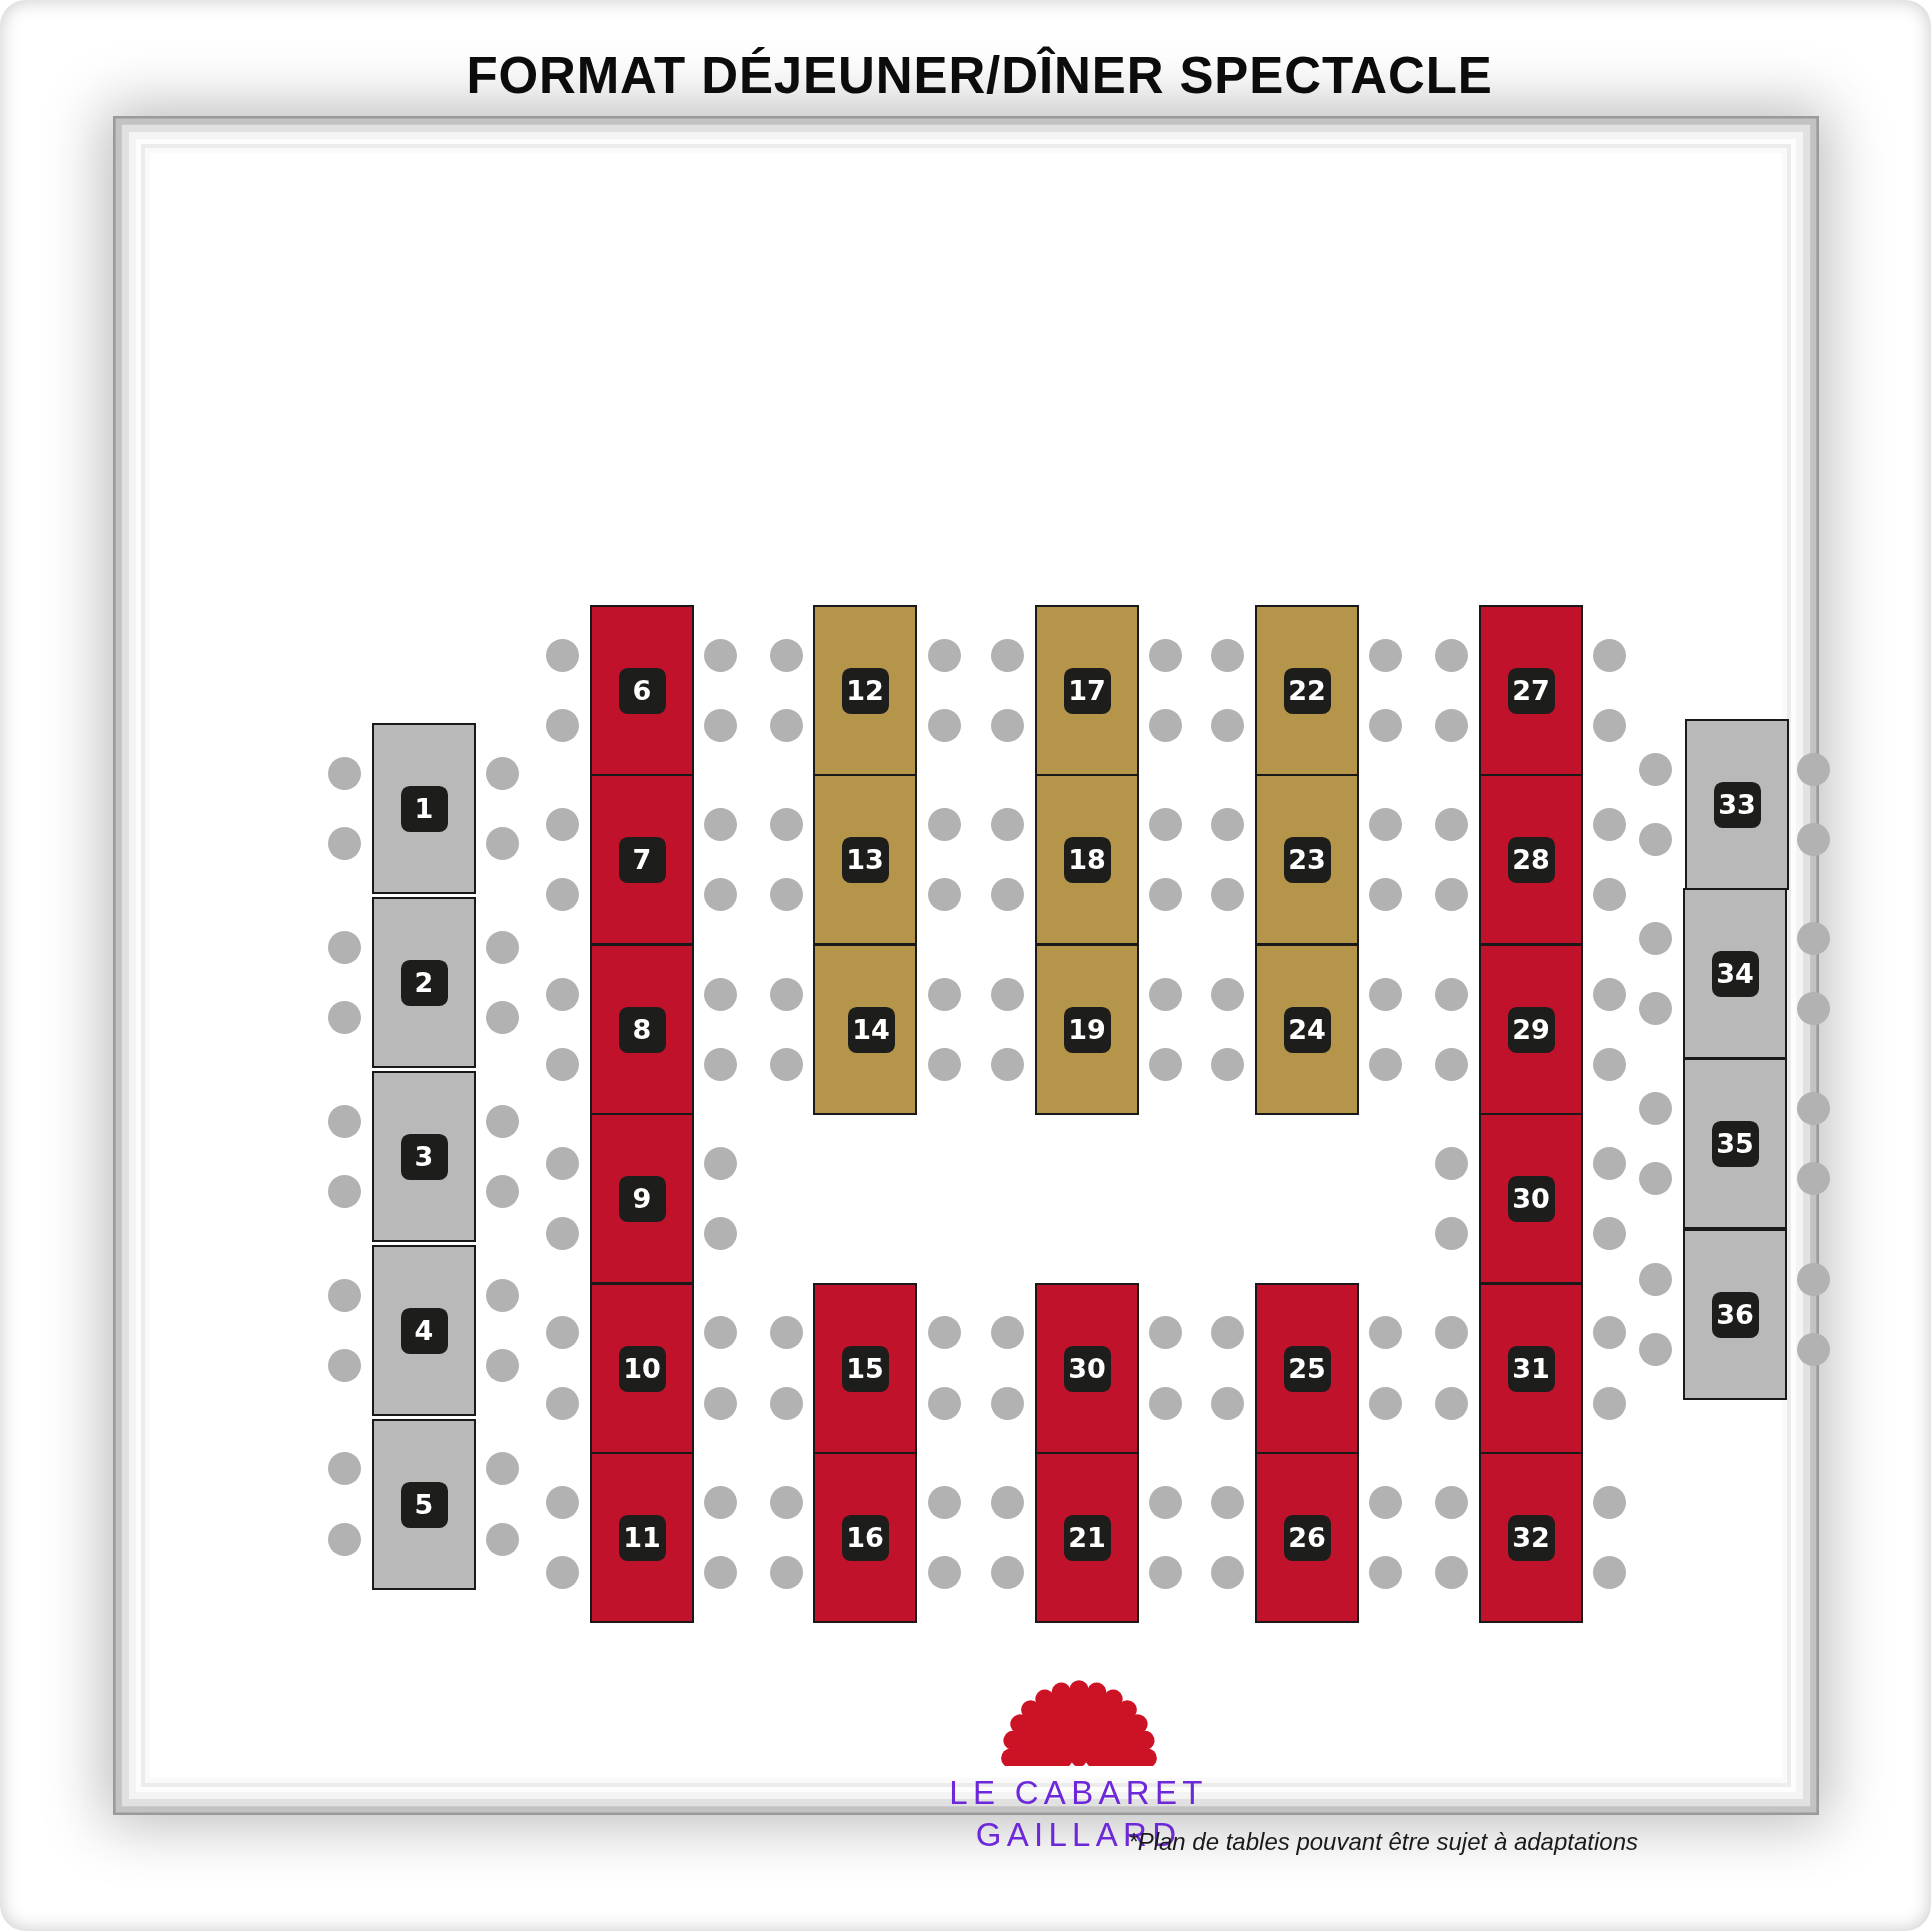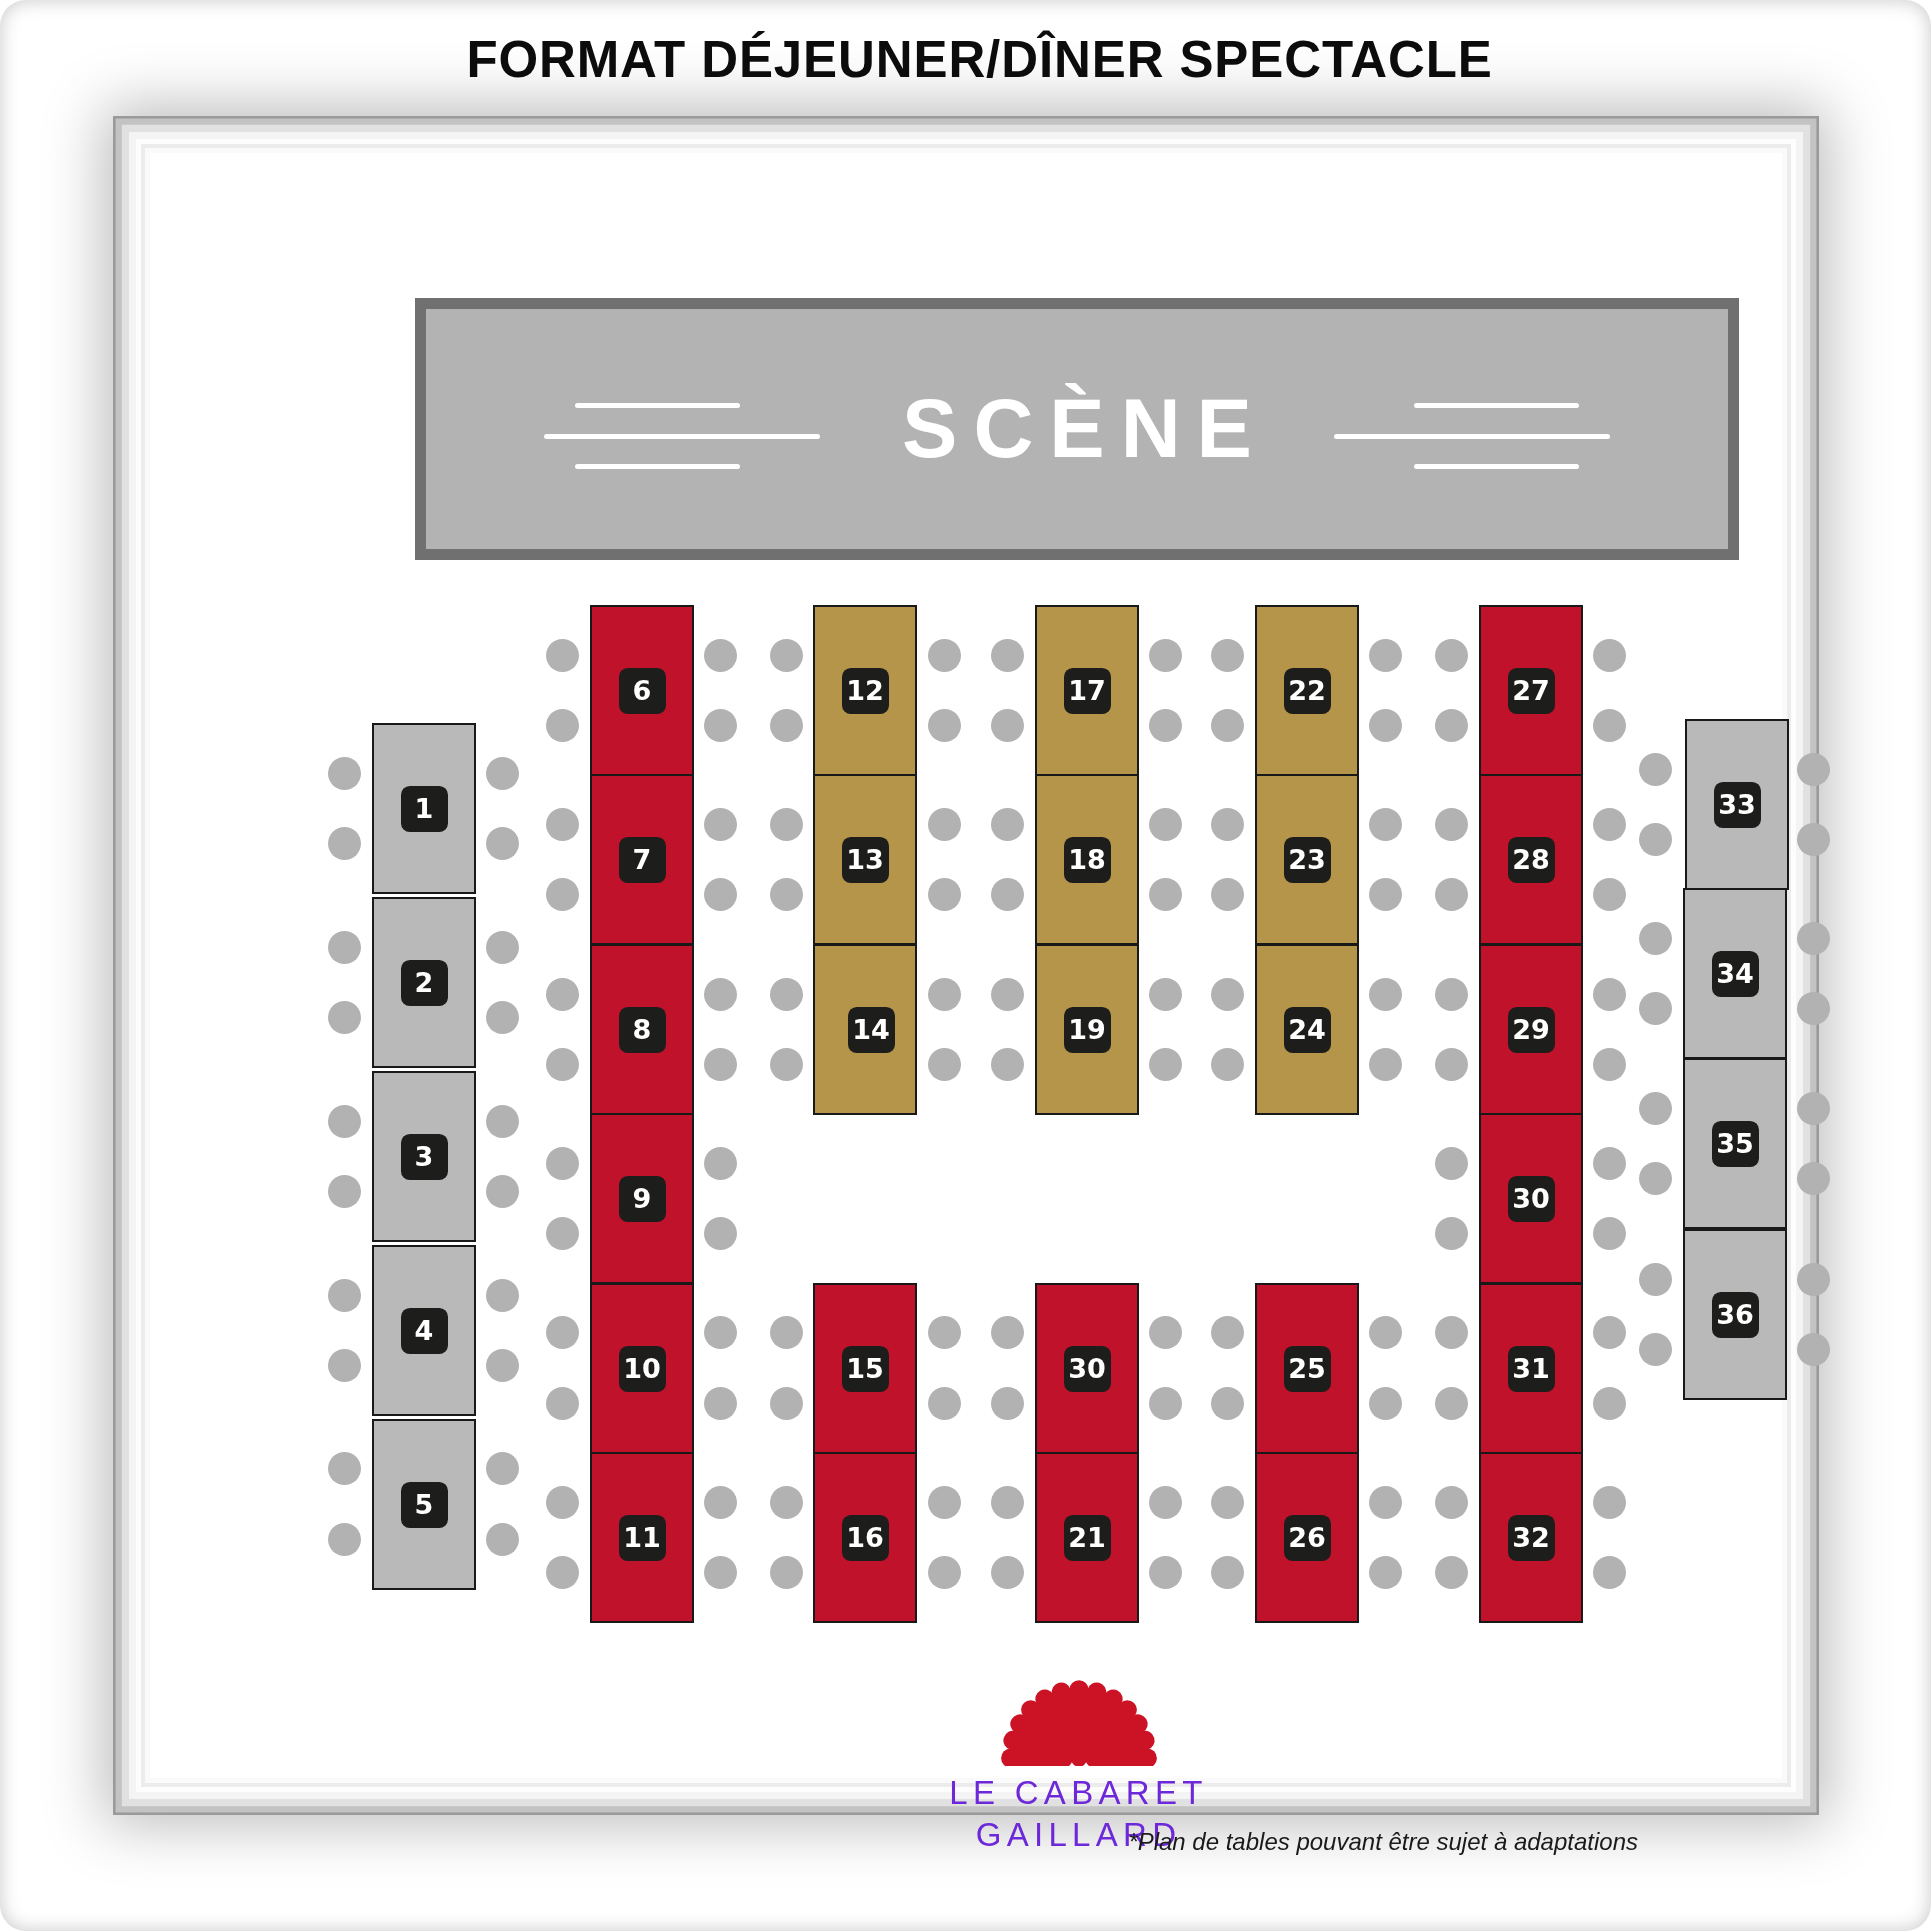--- a/index.html
+++ b/index.html
@@ -4,21 +4,21 @@
 <style>
   html,body { margin:0; padding:0; background:#ffffff; }
   .page {
     position:relative; width:1931px; height:1931px;
     background:#ffffff; overflow:hidden;
     border-radius:26px;
     box-shadow: inset 0 0 19.3px rgba(0,0,0,0.22);
     font-family:"Liberation Sans", sans-serif;
   }
   .main-title {
-    position:absolute; left:0; right:0; top:30px;
+    position:absolute; left:0; right:0; top:46px;
     text-align:center; font-size:51px; font-weight:bold;
     letter-spacing:0.9px; color:#0d0d0d;margin-left:28px;
   }
   .panel {
     position:absolute; left:113px; top:116px; width:1706px; height:1699px;
     background:#ffffff;
     box-shadow:
       0 0 57px 8.8px rgba(0,0,0,0.27),
       inset 0 0 0 2.6px #9a9a9a,
       inset 0 0 0 8.8px #c3c3c3,
@@ -67,23 +67,20 @@
 </style>
 </head>
 <body>
 
 <div class="page">
 
   <div class="main-title">FORMAT DÉJEUNER/DÎNER SPECTACLE</div>
 
   <div class="panel">
 
-    <div class="stage">
-      <span class="stage-label">SCÈNE</span>
-    </div>
 
     <div class="decor" style="left:462px;  top:287px; width:165px;"></div>
     <div class="decor" style="left:431px;  top:318px; width:276px;"></div>
     <div class="decor" style="left:462px;  top:348px; width:165px;"></div>
     <div class="decor" style="left:1301px; top:287px; width:165px;"></div>
     <div class="decor" style="left:1221px; top:318px; width:276px;"></div>
     <div class="decor" style="left:1301px; top:348px; width:165px;"></div>
 
     <div id="floor-plan">
         <div class="chair" style="left: 215px; top: 641px; background: rgb(178, 178, 178);"></div>

